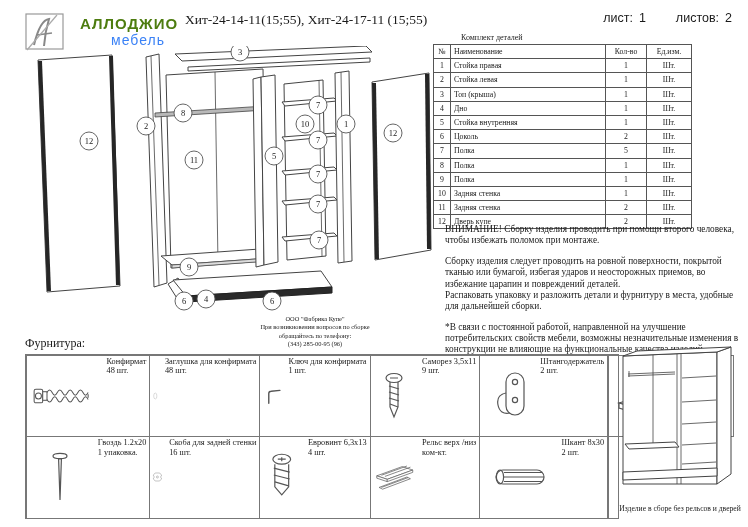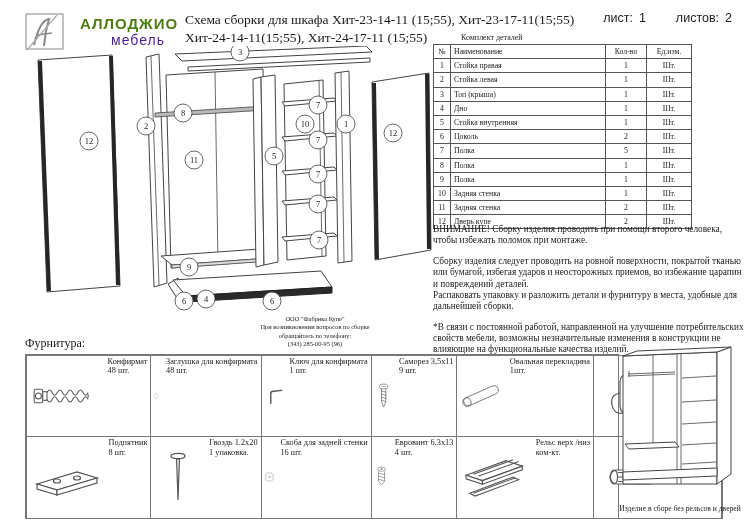--- a/index.html
+++ b/index.html
@@ -5,41 +5,41 @@
   html,body{margin:0;padding:0;}
   body{width:748px;height:527px;position:relative;background:#fff;overflow:hidden;
        font-family:"Liberation Serif",serif;color:#1a1a1a;}
   .abs{position:absolute;}
 
   
   .logo-box{left:24px;top:12px;width:42px;height:40px;}
   .brand{left:74px;top:15px;width:110px;text-align:center;}
   .brand-main{font-family:"Liberation Sans",sans-serif;font-weight:bold;font-size:15px;
               letter-spacing:1px;color:#4d7c0f;}
-  .brand-sub{font-family:"Liberation Sans",sans-serif;font-size:14px;color:#4c1d95;
+  .brand-sub{font-family:"Liberation Sans",sans-serif;font-size:14px;color:#3b82f6;
              letter-spacing:1px;margin-top:0px;padding-left:18px;}
   .title{left:185px;top:11px;width:440px;font-size:13.5px;line-height:1.35;}
   .sheet-info{right:16px;top:11px;font-family:"Liberation Sans",sans-serif;font-size:12.5px;
               white-space:nowrap;text-align:right;}
   .sheet-info span{margin-left:6px;}
   .sheet-gap{display:inline-block;width:18px;}
 
   
   .pt-wrap{left:433px;top:33px;width:260px;}
   .pt-caption{font-size:8px;margin:0 0 2px 22px;padding-left:6px;}
   table.pt{border-collapse:collapse;width:258px;table-layout:fixed;}
   table.pt th,table.pt td{border:1px solid #555;font-size:7.8px;font-weight:normal;
     padding:1px 3px;height:11.2px;text-align:left;overflow:hidden;white-space:nowrap;}
   table.pt .c{text-align:center;}
   table.pt col.n{width:17px;} table.pt col.name{width:155px;}
   table.pt col.q{width:41px;} table.pt col.u{width:45px;}
 
   
   .notices{left:433px;top:224px;width:313px;font-size:9.3px;line-height:1.2;}
-  .notices p{margin:0 0 10px 0;}
+  .notices p{margin:0 0 10px 12px;}
 
   
   .manufacturer{left:225px;top:315px;width:180px;text-align:center;font-size:6.4px;line-height:1.3;}
 
   
   .hw-title{left:25px;top:336px;font-size:12px;}
   .hw-grid{left:25px;top:354px;width:592px;height:163px;display:grid;
            grid-template-columns:repeat(7,1fr);grid-template-rows:1fr 1fr;
            border:1px solid #777;}
   .hw-cell{border:1px solid #777;margin:-0.5px;display:flex;flex-direction:row;}
@@ -64,21 +64,20 @@
     <path d="M10 33 Q16 8 25 7 Q21 20 20 34" fill="none" stroke="#888" stroke-width="2"></path>
     <path d="M13 23 L28 21" fill="none" stroke="#888" stroke-width="1.6"></path>
     <path d="M3 38 L33 3" fill="none" stroke="#aaa" stroke-width="1.2"></path>
   </svg>
 </div>
 <div class="abs brand">
   <div class="brand-main">АЛЛОДЖИО</div>
   <div class="brand-sub">мебель</div>
 </div>
 <div class="abs title">
-  <div>Схема сборки для шкафа Хит-23-14-11 (15;55), Хит-23-17-11(15;55)</div>
   <div>Хит-24-14-11(15;55), Хит-24-17-11 (15;55)</div>
 </div>
 <div class="abs sheet-info">
   <span>лист:</span><span>1</span><span class="sheet-gap"></span><span>листов:</span><span>2</span>
 </div>
 
 <svg class="abs" style="left:20px;top:46px;" width="412" height="292" viewBox="0 0 412 292">
 
   <g>
     <polygon class="ln" points="18,14 92,9 100,240 27,246"></polygon>
@@ -378,34 +377,20 @@
           <path d="M17 15 l10 3 M17 21 l10 3 M17 27 l10 3 M18 33 l8 3" fill="none" stroke="#555" stroke-width="1.2"></path>
         </svg>
       </div>
       <div class="hw-cap">
         <div>Саморез 3,5х11</div>
         <div>9 шт.</div>
       </div>
     </div>
     <div class="hw-cell">
       <div class="hw-icon">
-        <svg width="84" height="60" viewBox="0 0 84 60">
-          <g transform="rotate(-24 42 30)">
-            <rect x="8" y="22" width="66" height="15" rx="7.5" fill="#fff" stroke="#555" stroke-width="1.2"></rect>
-            <ellipse cx="16" cy="29.5" rx="6" ry="7.5" fill="none" stroke="#555" stroke-width="1.2"></ellipse>
-          </g>
-        </svg>
-      </div>
-      <div class="hw-cap">
-        <div>Овальная перекладина</div>
-        <div>1шт.</div>
-      </div>
-    </div>
-    <div class="hw-cell">
-      <div class="hw-icon">
         <svg width="56" height="54" viewBox="0 0 56 54">
           <rect x="26" y="4" width="18" height="42" rx="9" fill="#fff" stroke="#555" stroke-width="1.2"></rect>
           <circle cx="35" cy="13" r="2.6" fill="none" stroke="#555" stroke-width="1.2"></circle>
           <circle cx="35" cy="31" r="2.6" fill="none" stroke="#555" stroke-width="1.2"></circle>
           <path d="M26 24 q-10 2 -8 12 q2 10 12 8" fill="none" stroke="#555" stroke-width="1.2"></path>
         </svg>
       </div>
       <div class="hw-cap">
         <div>Штангодержатель</div>
         <div>2 шт.</div>

